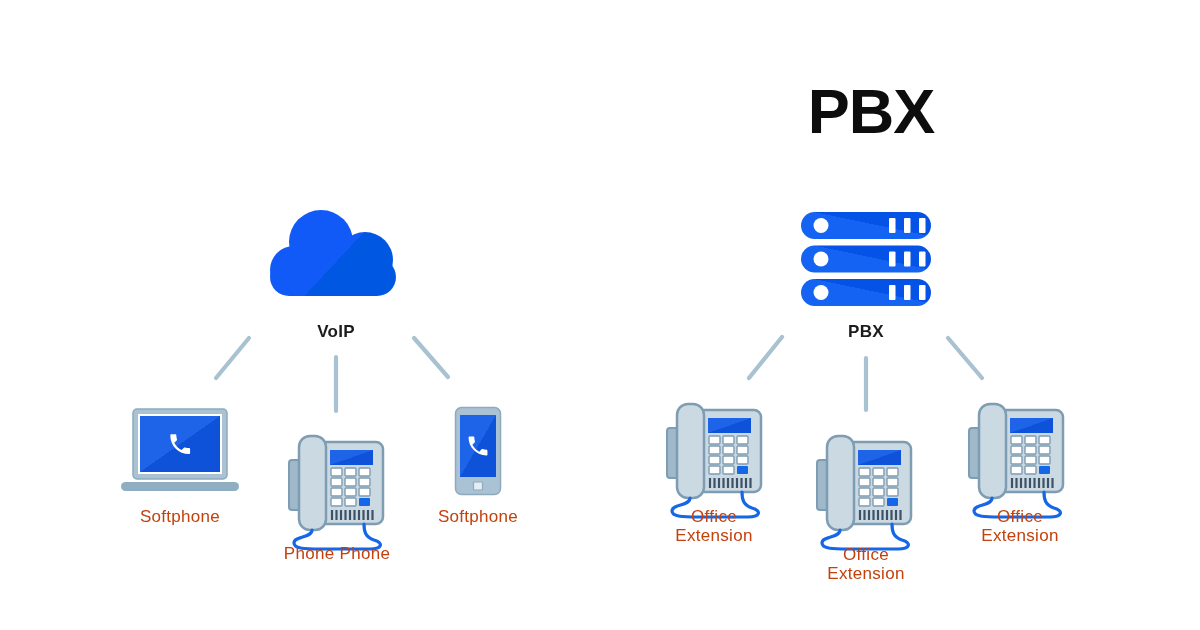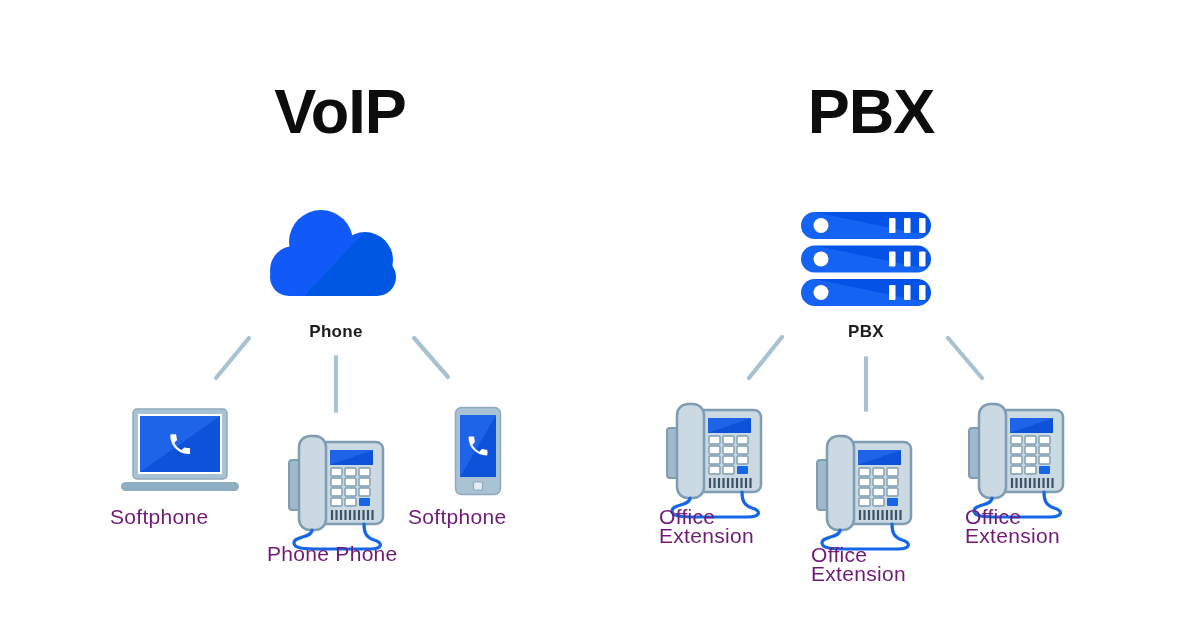--- a/index.html
+++ b/index.html
@@ -29,24 +29,25 @@
   .hub-label {
     position: absolute;
     text-align: center;
     font-size: 17px;
     font-weight: 700;
     letter-spacing: 0.3px;
     color: #1c1c1c;
   }
   .device-label {
     position: absolute;
-    font-size: 21px;
+    text-align: center;
+    font-size: 17px;
     font-weight: 400;
     letter-spacing: 0.3px;
-    color: #701a75;
+    color: #c2410c;
     line-height: 19px;
   }
   svg { display: block; }
   .lines-overlay {
     position: absolute;
     left: 0; top: 0;
     width: 1200px; height: 630px;
     pointer-events: none;
   }
 </style>
@@ -59,39 +60,38 @@
     <g stroke="#A8C2D2" stroke-width="4.2" stroke-linecap="round">
       <line x1="249" y1="338" x2="216" y2="378"></line>
       <line x1="336" y1="357" x2="336" y2="411"></line>
       <line x1="414" y1="338" x2="448" y2="377"></line>
       <line x1="782" y1="337" x2="749" y2="378"></line>
       <line x1="866" y1="358" x2="866" y2="410"></line>
       <line x1="948" y1="338" x2="982" y2="378"></line>
     </g>
   </svg>
 
-  <div class="section-title title-voip">VoIP</div>
 
   <div class="abs" style="left:261px; top:200px;">
     <svg width="150" height="112" viewBox="0 0 150 112">
       <defs>
         <linearGradient id="g-cloud" gradientUnits="userSpaceOnUse" x1="30" y1="18" x2="122" y2="104">
           <stop offset="0.5" stop-color="#115AF7"></stop>
           <stop offset="0.5" stop-color="#0058E2"></stop>
         </linearGradient>
       </defs>
       <g fill="url(#g-cloud)">
         <circle cx="60" cy="42" r="32"></circle>
         <circle cx="104" cy="60" r="28"></circle>
         <circle cx="33" cy="70" r="24"></circle>
         <rect x="9" y="58" width="126" height="38" rx="19"></rect>
       </g>
     </svg>
   </div>
-  <div class="hub-label" style="left:261px; top:322px; width:150px;">Phone</div>
+  <div class="hub-label" style="left:261px; top:322px; width:150px;">VoIP</div>
 
   <div class="abs" style="left:120px; top:408px;">
     <svg width="120" height="84" viewBox="0 0 120 84">
       <defs>
         <linearGradient id="g-screen" x1="0" y1="0" x2="1" y2="1">
           <stop offset="0.5" stop-color="#1E64E8"></stop>
           <stop offset="0.5" stop-color="#0D52D8"></stop>
         </linearGradient>
       </defs>
       <rect x="13" y="1" width="94" height="70" rx="4" fill="#A9C2D4" stroke="#8FA9BD" stroke-width="1.5"></rect>

